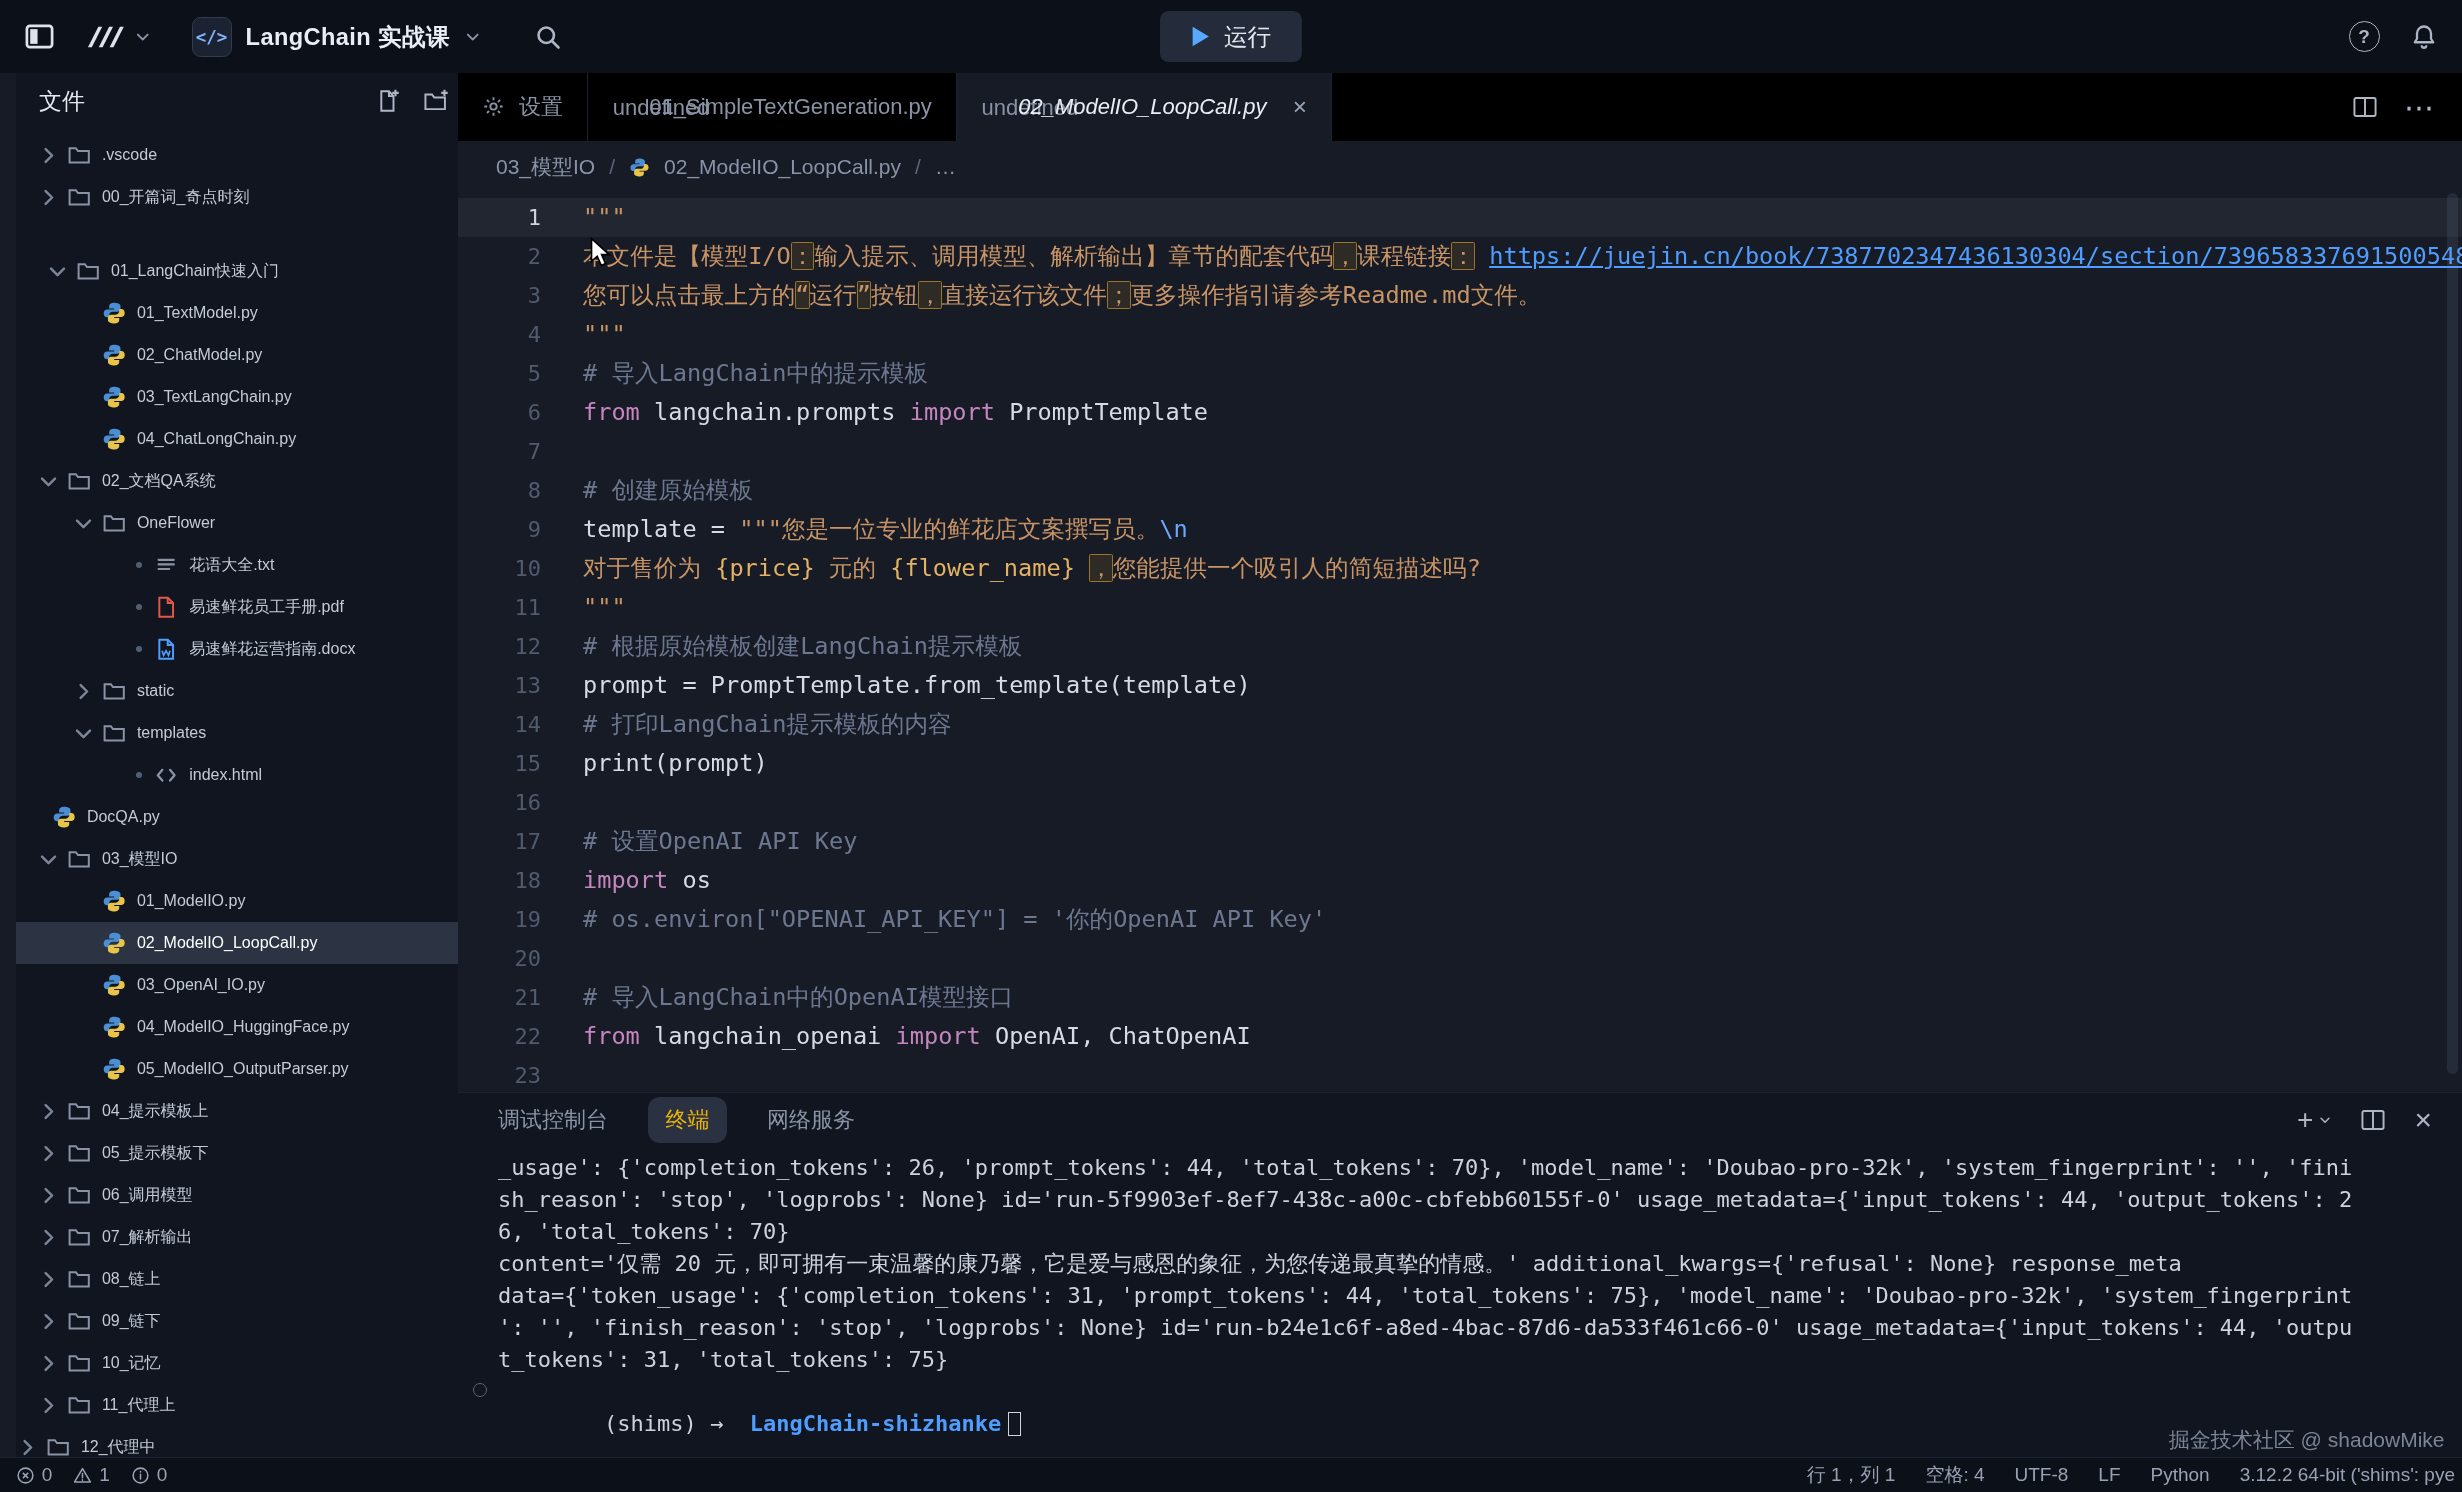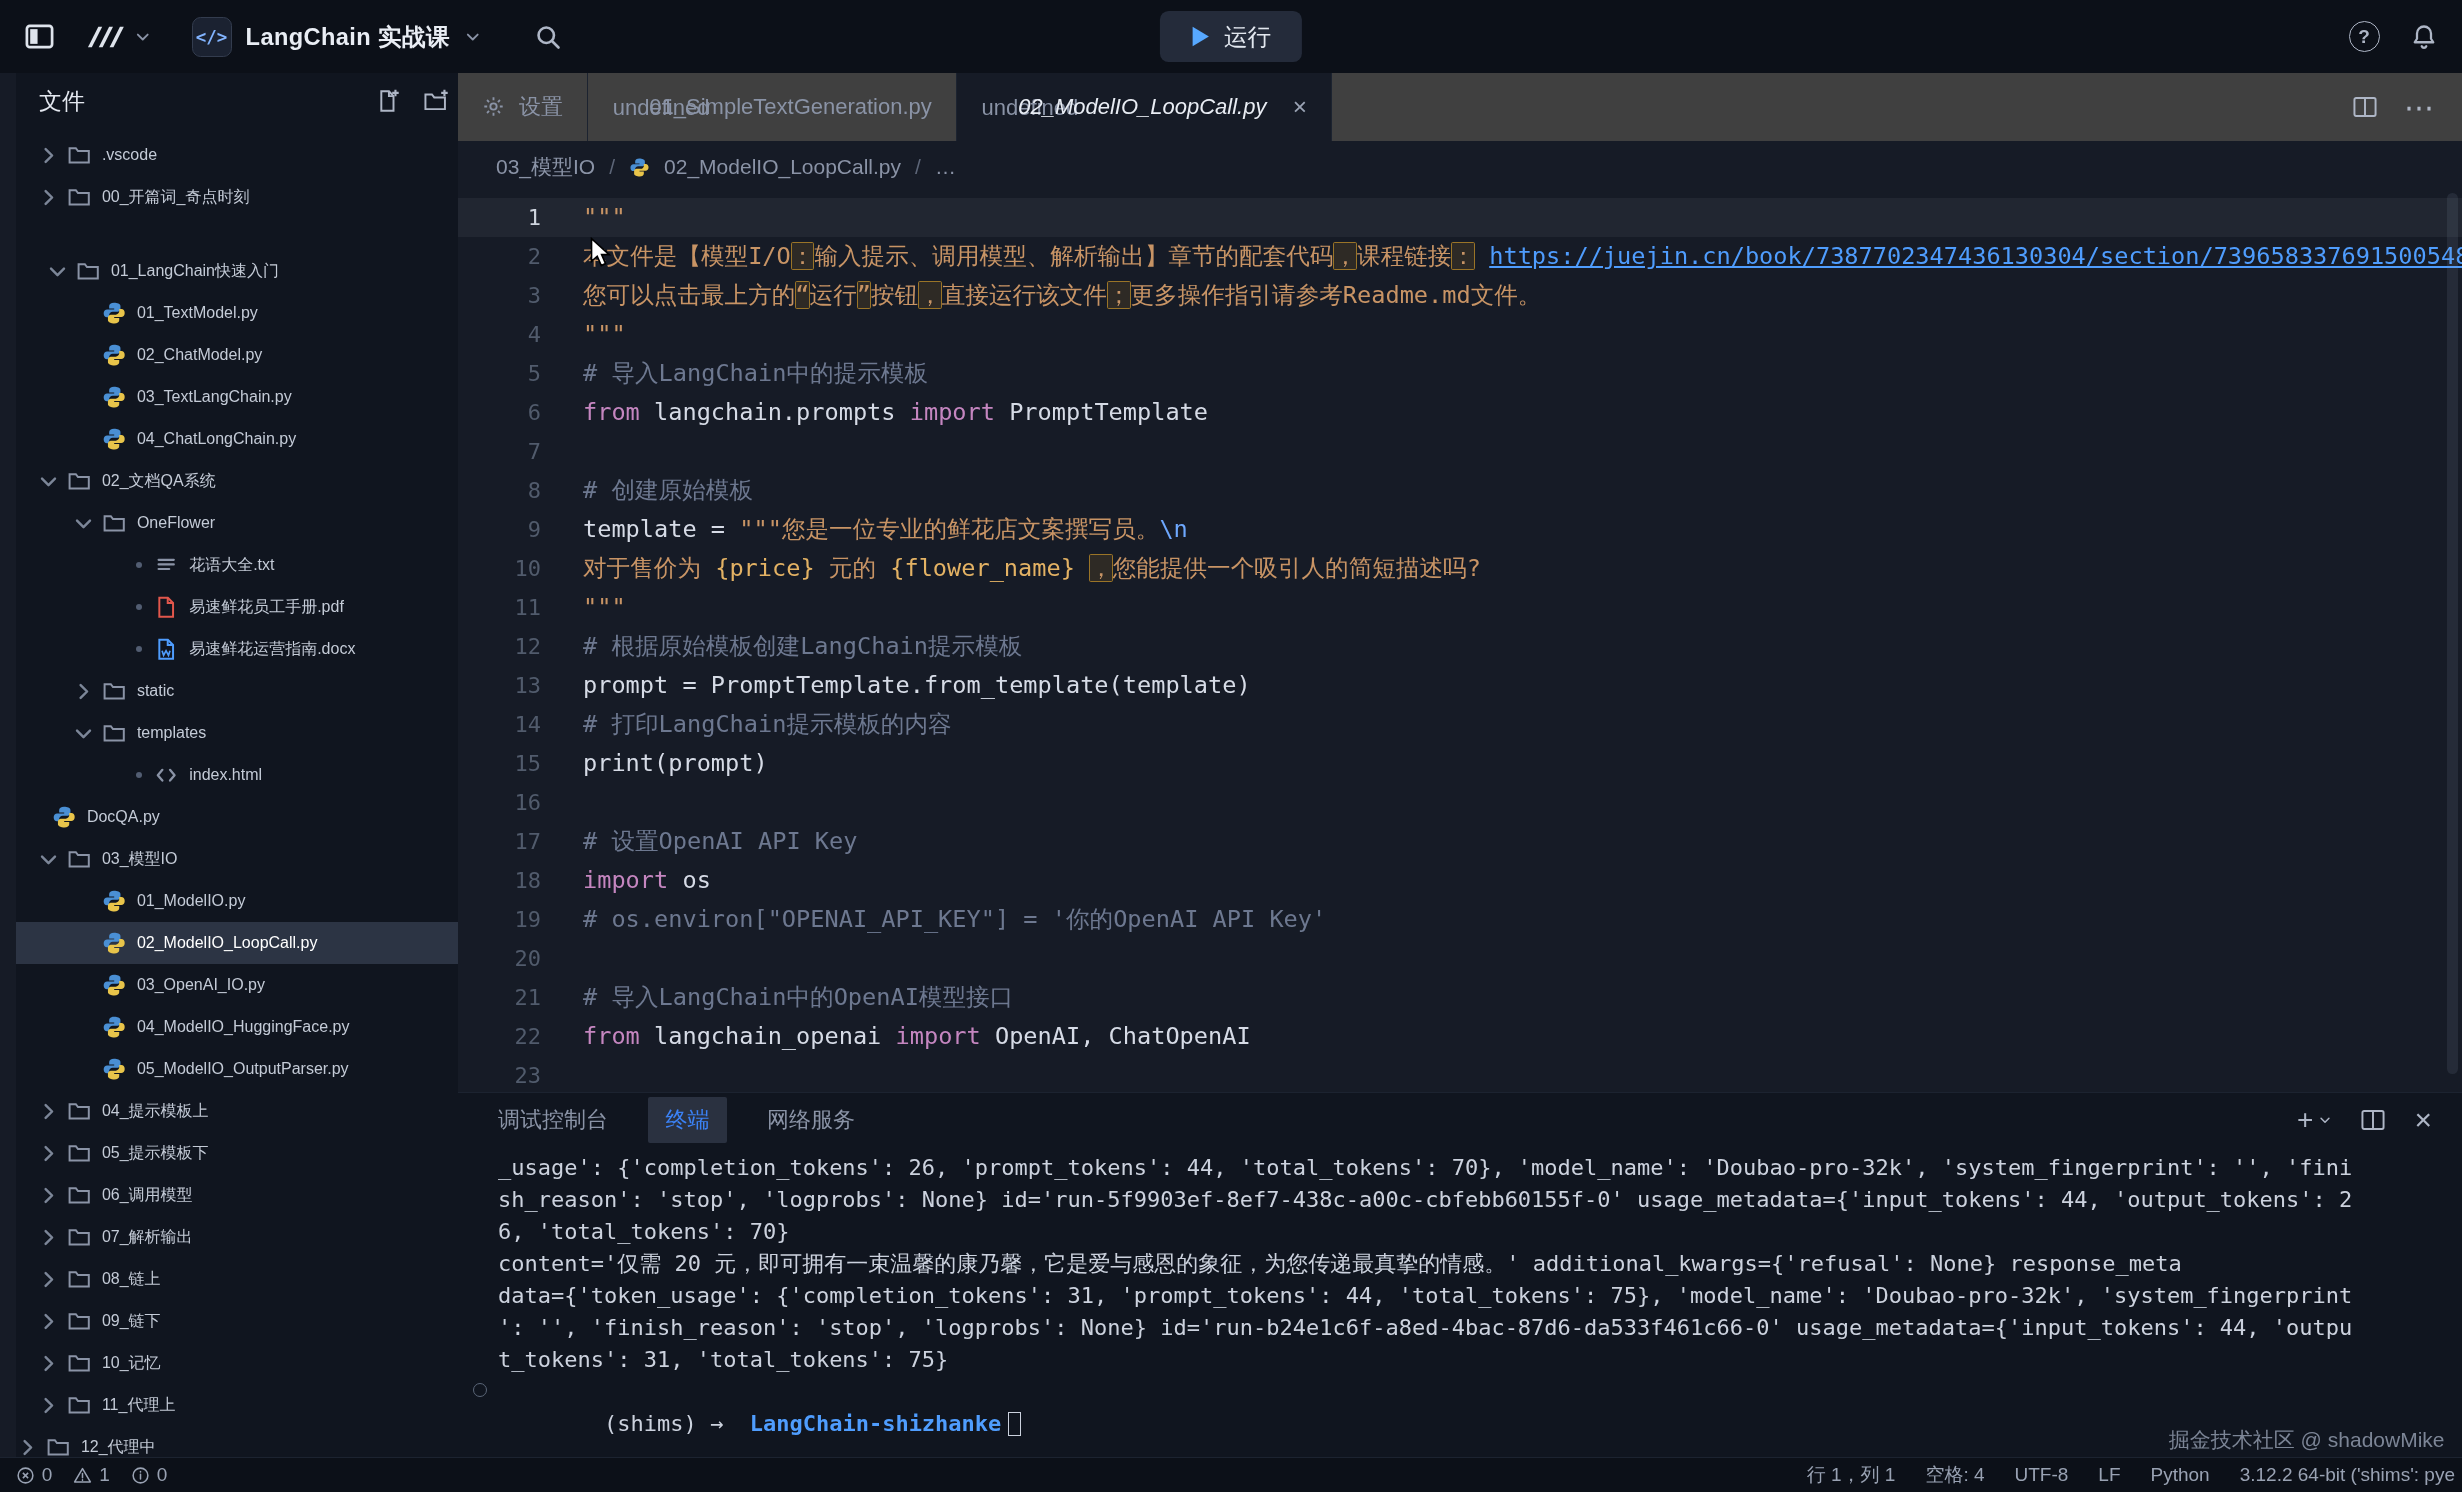--- a/index.html
+++ b/index.html
@@ -32,21 +32,21 @@
   .file-tree{flex:1;overflow:hidden;padding-top:5.2px}
   .tree-row{height:42px;display:flex;align-items:center;font-size:16px;color:#c4cbd7;white-space:nowrap;cursor:pointer}
   .tree-row.sel{background:#2c3444;color:#fff}
   .chev{width:23px;height:23px;color:#7c8698;flex:none;margin-right:7px}
   .chev.exp svg{transform:rotate(90deg)}
   .ticon{width:24.4px;height:24.4px;flex:none;margin-right:10.5px;color:#8a93a6}
   .dot{width:6.1px;height:6.1px;border-radius:50%;background:#525d72;flex:none;margin-right:12.2px}
 
   
   .main{position:absolute;top:73px;left:458px;right:0;bottom:35px;display:flex;flex-direction:column;background:#161b26}
-  .tabbar{height:68px;flex:none;background:#404040;display:flex;align-items:stretch}
+  .tabbar{height:68px;flex:none;background:#000000;display:flex;align-items:stretch}
   .tab{display:flex;align-items:center;gap:12.2px;padding:0 24.4px;font-size:22px;color:#8a93a6;border-right:0.9px solid #1c2330;cursor:pointer}
   .tab .ticon{margin-right:0}
   .tab.active{background:#161b26;color:#e9edf4}
   .tab.active .tab-label{font-style:italic}
   .tab-close{margin-left:14px;font-size:24.4px;color:#9aa3b4;line-height:1}
   .tabbar-actions{margin-left:auto;display:flex;align-items:center;gap:26px;padding-right:28px;color:#9aa3b4}
 
   .breadcrumb{height:52px;flex:none;display:flex;align-items:center;gap:14px;padding-left:38px;font-size:21px;color:#8a93a6;background:#161b26}
   .bc-sep{color:#5d6678}
   .bc-icon{width:21px;height:21px}
@@ -65,21 +65,21 @@
   .tk-esc{color:#6ea8fe}
   .tk-tx{color:#d6dbe6}
   .tk-bx{color:#c89465;outline:0.9px solid #9a7427;outline-offset:-1.7px;background:rgba(175,125,35,.16);border-radius:1.7px}
   .vscroll{position:absolute;top:0;right:4.4px;width:10.5px;height:98%;background:rgba(140,152,175,.13);border-radius:5.2px}
   .mouse{position:absolute;left:131px;top:44px;z-index:4}
 
   
   .panel{height:365px;flex:none;background:#10151f;border-top:0.9px solid #1c2330;position:relative}
   .panel-tabs{height:54px;display:flex;align-items:center;gap:40px;padding:0 30px 0 40px;font-size:22px;color:#8a93a6}
   .panel-tab{cursor:pointer}
-  .panel-tab.active{background:#2a3140;color:#3b82f6;padding:7.9px 17.5px;border-radius:2px}
+  .panel-tab.active{background:#2a3140;color:#eab308;padding:7.9px 17.5px;border-radius:12px}
   .panel-actions{margin-left:auto;display:flex;align-items:center;gap:28px;color:#9aa3b4}
   .plus-combo{display:flex;align-items:center;gap:5.2px;font-size:28px;color:#aeb6c6}
   .term{padding:5.2px 17.5px 0 40px;font:22px/32px "DejaVu Sans Mono",monospace;color:#ccd2de}
   .term-line{white-space:pre;height:32px}
   .prompt{position:relative;white-space:pre;height:32px}
   .deco{position:absolute;left:-25px;top:7px;width:14px;height:14px;border:1.7px solid #5b6678;border-radius:50%}
   .cwd{color:#4f9dfe;font-weight:bold}
   .tcursor{display:inline-block;width:12.2px;height:23.6px;border:1.7px solid #ccd2de;vertical-align:-4.4px;margin-left:7px}
   .watermark{position:absolute;right:17.5px;bottom:3.5px;font-size:21px;color:#7c8596;font-family:"Liberation Sans",sans-serif}
 

